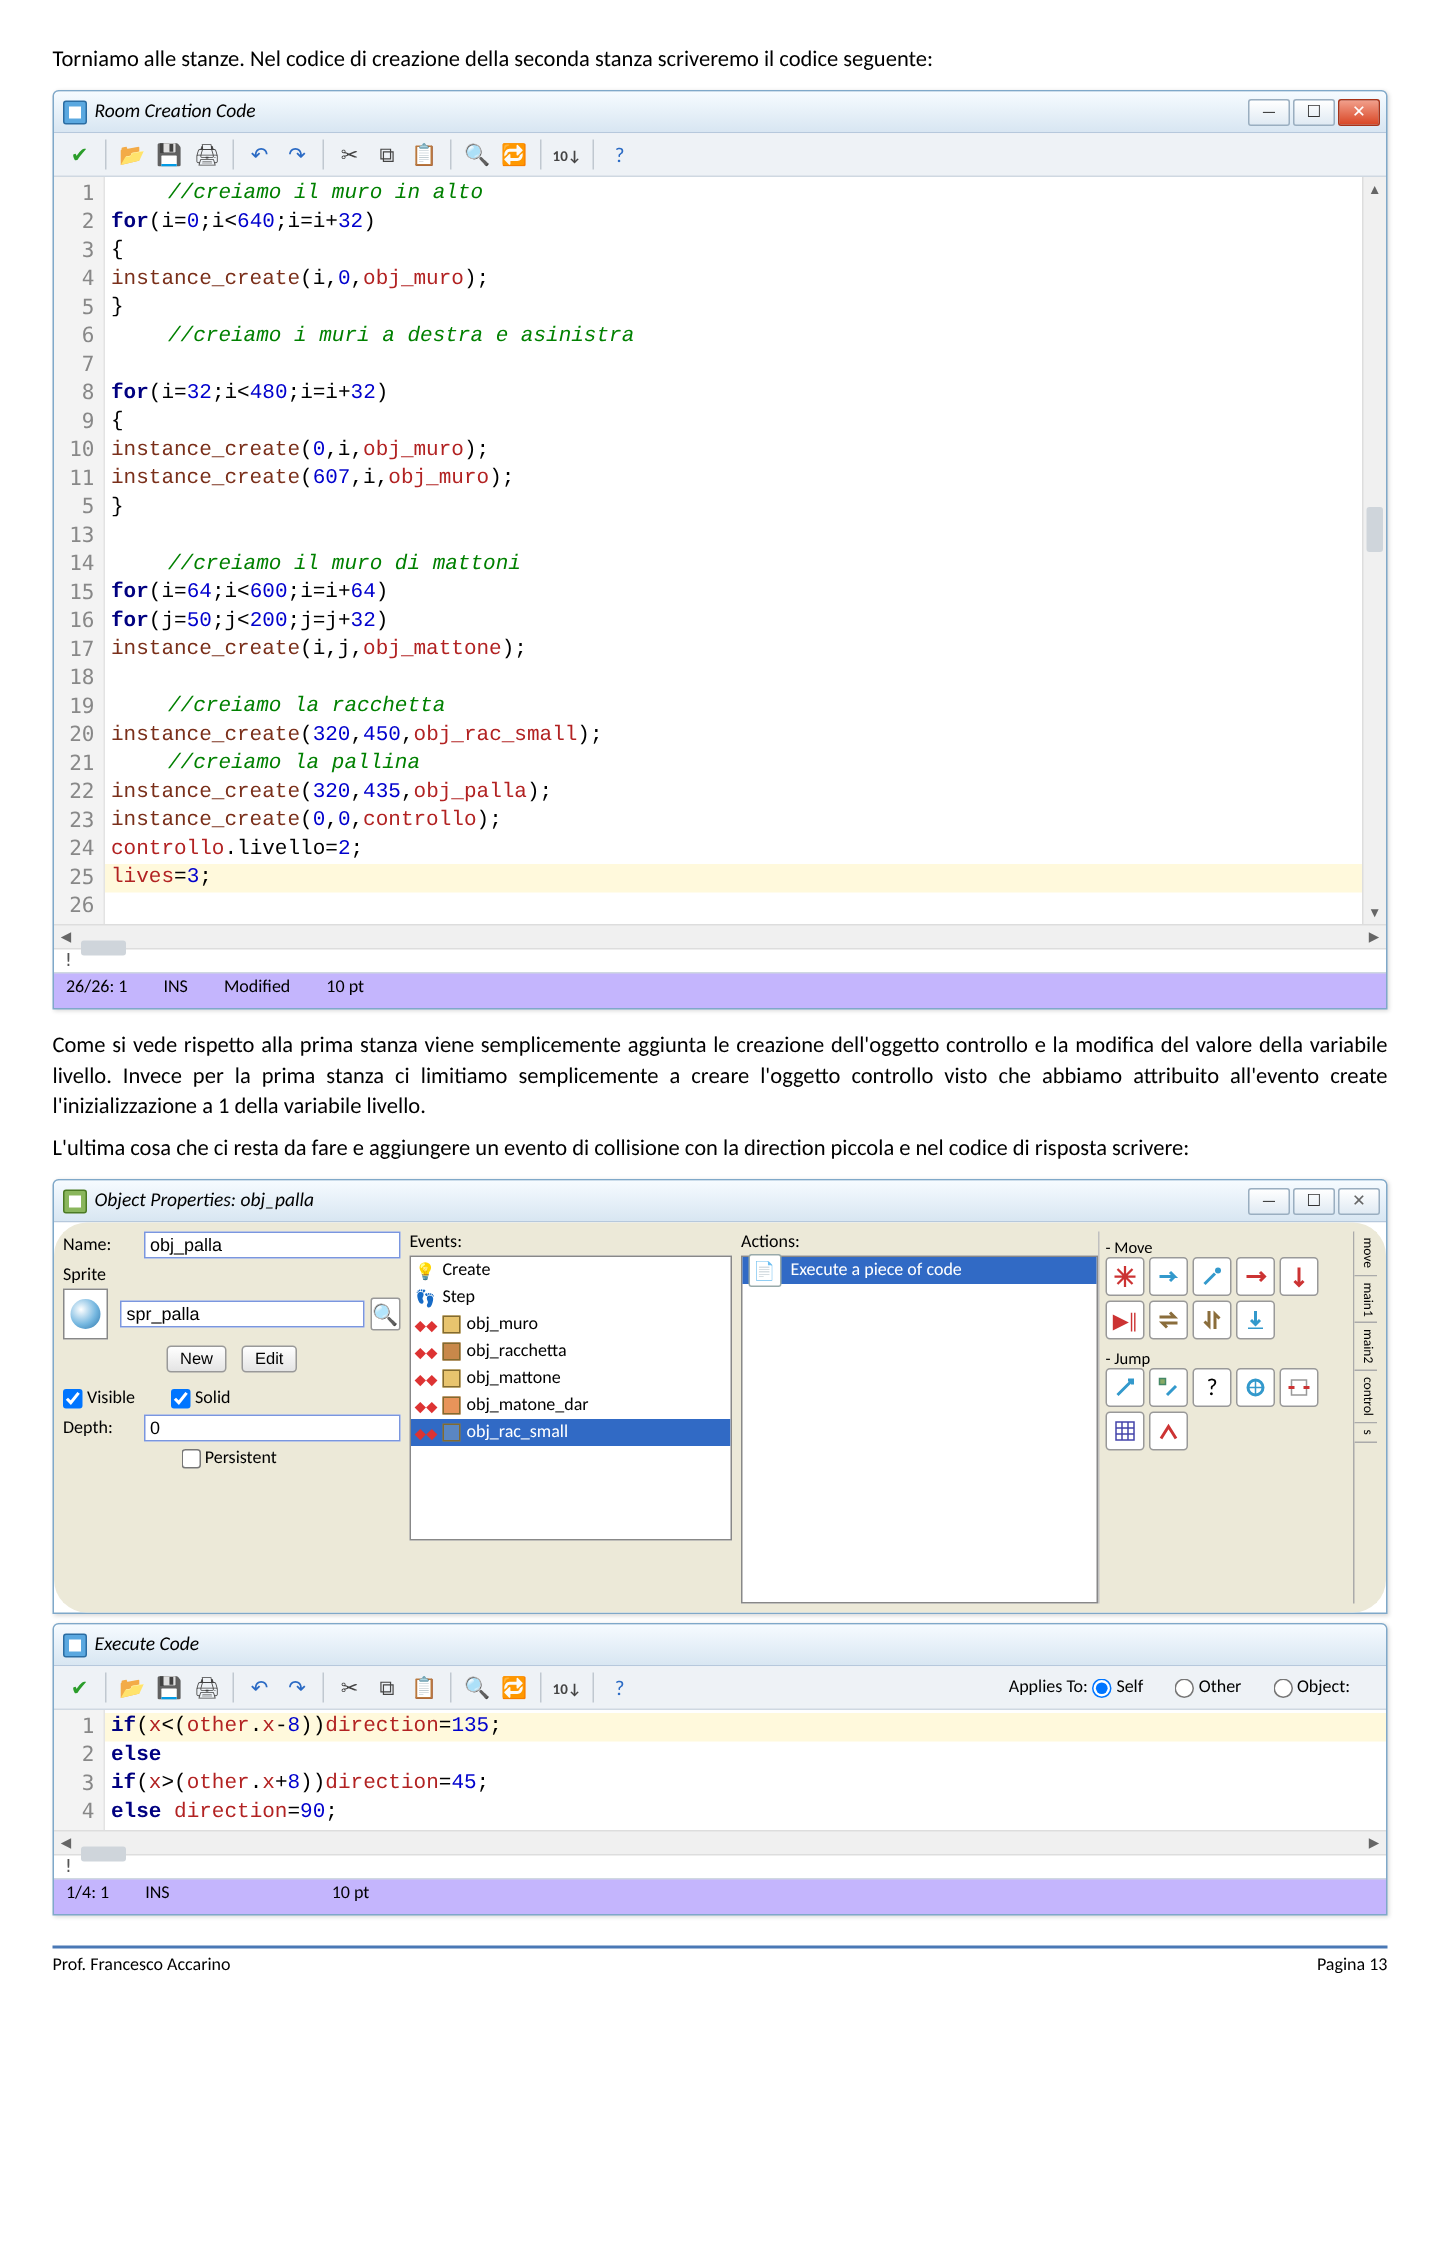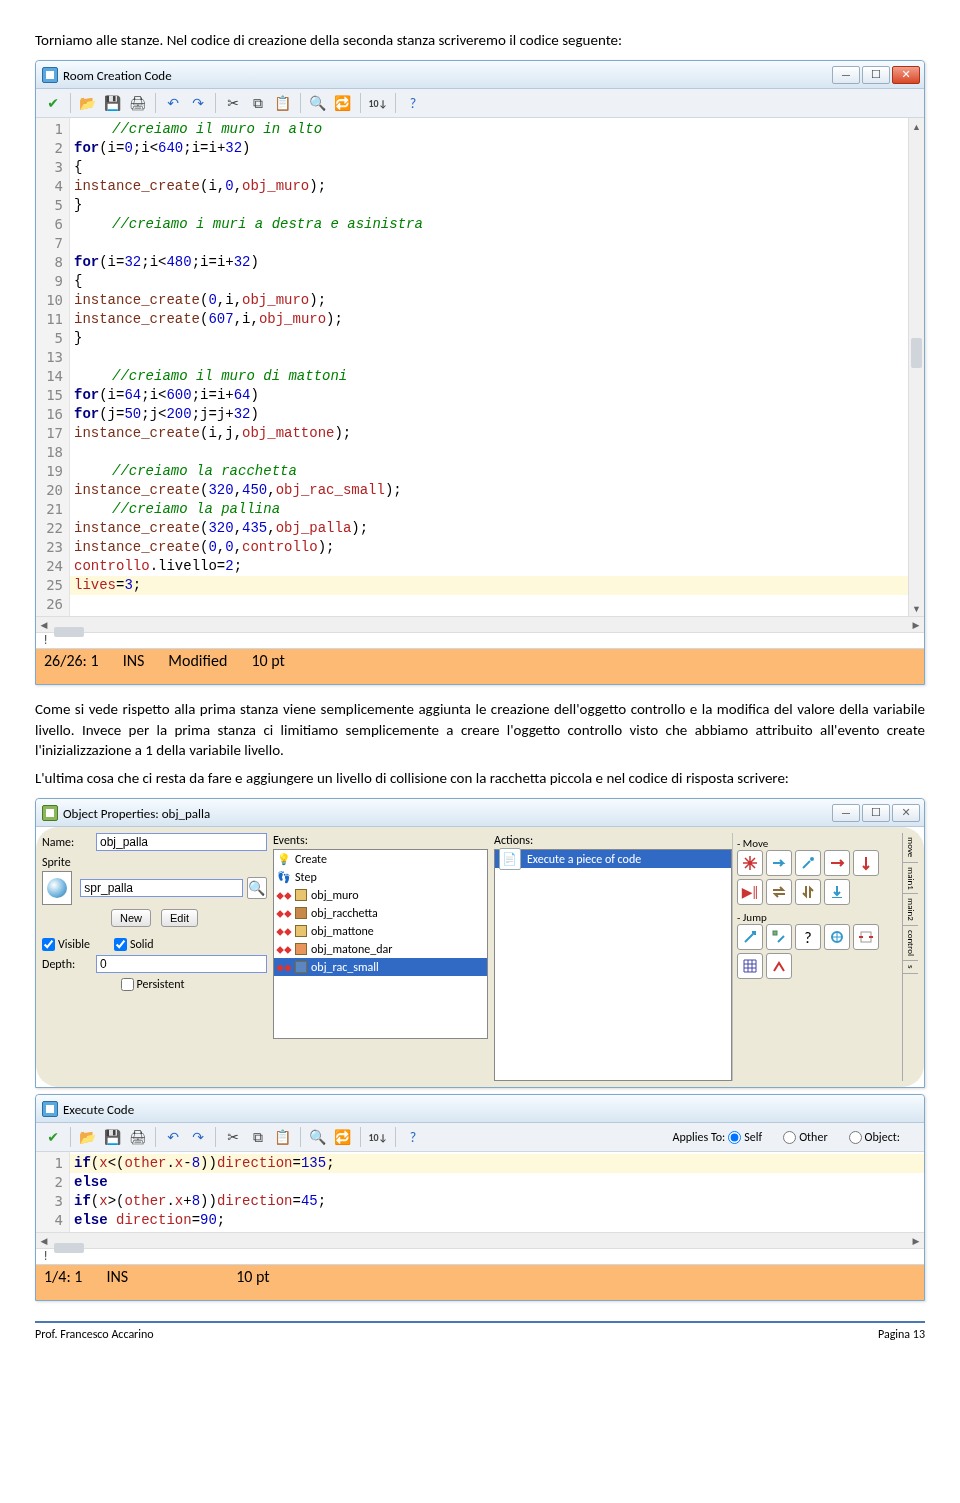--- a/index.html
+++ b/index.html
@@ -1,21 +1,21 @@
 <!DOCTYPE html>
 <html><head>
 <meta charset="utf-8">
 <style>
   * { box-sizing: border-box; margin: 0; padding: 0; }
   body { font-family: Calibri, Arial, sans-serif; font-size: 15px; color: #000; background: #fff; width: 960px; }
   .page { padding: 30px 35px; }
   .para { margin-bottom: 8px; line-height: 1.35; text-align: justify; }
   .win { border: 1px solid #7fa8c9; border-radius: 4px 4px 0 0; background: #fff; margin: 10px 0 14px 0; box-shadow: 1px 1px 3px rgba(0,0,0,.15); }
   .titlebar { display:flex; align-items:center; justify-content:space-between; height:28px; padding:0 4px 0 6px; background: linear-gradient(#f6fbff,#d8e6f2); border-bottom:1px solid #b6c8dc; border-radius:4px 4px 0 0; font-size:13px; }
-  .title-left { display:flex; align-items:flex-end; gap:5px; }
+  .title-left { display:flex; align-items:flex-start; gap:5px;font-style:italic; }
   .app-ico { width:16px;height:16px;background:#5aa8e0;border:1px solid #2b6da3;border-radius:2px; position:relative;}
   .app-ico::after { content:''; position:absolute; left:3px; top:3px; width:8px;height:8px;background:#fff;}
   .winbtns { display:flex; gap:2px; }
   .wbtn { width:28px;height:18px;border:1px solid #9aaec0;border-radius:2px;background:linear-gradient(#fff,#e0eaf3);display:flex;align-items:center;justify-content:center;font-size:11px;color:#333;}
   .wbtn.close { background:linear-gradient(#f19f8b,#d94726);color:#fff;border-color:#a83218;}
   .wbtn.min::before{content:'—';} .wbtn.max::before{content:'☐';} .wbtn.close::before{content:'✕';}
   .toolbar { display:flex; align-items:center; gap:3px; padding:3px 6px; background:#eef2f6; border-bottom:1px solid #cfd8e1; }
   .tbtn { width:22px;height:22px;border:1px solid transparent;border-radius:2px;display:flex;align-items:center;justify-content:center;font-size:14px;color:#444;}
   .sep{width:1px;height:20px;background:#c0c8d0;margin:0 3px;}
   .code-area{position:relative;display:flex;}
@@ -23,21 +23,21 @@
   .code{flex:1;font-family:Consolas,'Courier New',monospace;font-size:14px;line-height:19px;padding:2px 4px; white-space:pre; overflow:hidden;}
   .cm{color:#008000;font-style:italic;margin-left:38px;} .kw{color:#000080;font-weight:bold;} .fn{color:#7a2f1a;text-align:right;} .id{color:#b22222;} .num{color:#0000cd;}
   .hl{background:#fff9dc;display:block;margin:0 -4px; padding:0 4px;}
   .vscroll{width:16px;background:#f0f0f0;border-left:1px solid #ddd;position:relative;}
   .vscroll .up,.vscroll .down{height:16px;display:flex;align-items:center;justify-content:center;font-size:9px;color:#666;}
   .vscroll .thumb{position:absolute;left:2px;right:2px;top:220px;height:30px;background:#cfd5db;border-radius:2px;}
   .hscroll{height:16px;background:#f0f0f0;border-top:1px solid #ddd;display:flex;align-items:center;}
   .hscroll .lft,.hscroll .rgt{width:16px;text-align:center;font-size:9px;color:#666;}
   .hscroll .trk{flex:1;position:relative;} .hscroll .thmb{position:absolute;left:2px;top:2px;height:10px;width:30px;background:#cfd5db;border-radius:2px;}
   .errbar{height:16px;border-top:1px solid #ddd;padding:0 6px;font-family:Consolas,monospace;font-size:12px;color:#555;}
-  .statusbar{display:flex;gap:24px;height:36px;border-top:1px solid #cfd8e1;background:#fdba74;font-size:16px;padding:2px 8px;}
+  .statusbar{display:flex;gap:24px;height:24px;border-top:1px solid #cfd8e1;background:#c4b5fd;font-size:12px;padding:2px 8px;}
   
   .objwin{}
   .objbody{display:flex;background:#ece9d8;padding:6px;gap:6px;height:260px;overflow:hidden;border-radius:22px;}
   .panel{background:#ece9d8;}
   .col1{width:225px;}
   .col2{width:215px;}
   .col3{flex:1;display:flex;}
   .frm-row{display:flex;align-items:center;margin-bottom:4px;font-size:12px;gap:4px;}
   .frm-row label{width:50px;}
   .tinp{flex:1;background:#fff;border:1px solid #7a96df;height:18px;padding:0 3px;font-size:12px;}
@@ -153,21 +153,21 @@
   <div class="errbar">!</div>
   <div class="statusbar">
     <span>26/26:  1</span>
     <span>INS</span>
     <span>Modified</span>
     <span>10 pt</span>
   </div>
 </div>
 
 <p class="para">Come si vede rispetto alla prima stanza viene semplicemente aggiunta le creazione dell'oggetto controllo e la modifica del valore della variabile livello. Invece per la prima stanza ci limitiamo semplicemente a creare l'oggetto controllo visto che abbiamo attribuito all'evento create l'inizializzazione a 1 della variabile livello.</p>
-<p class="para">L'ultima cosa che ci resta da fare e aggiungere un livello di collisione con la racchetta piccola e nel codice di risposta scrivere:</p>
+<p class="para">L'ultima cosa che ci resta da fare e aggiungere un evento di collisione con la direction piccola e nel codice di risposta scrivere:</p>
 
 <div class="win objwin">
   <div class="titlebar">
     <div class="title-left">
       <span class="app-ico" style="background:#8ab65c;border-color:#4b7a23;"></span>
       <span>Object Properties: obj_palla</span>
     </div>
     <div class="winbtns">
       <span class="wbtn min"></span>
       <span class="wbtn max"></span>

